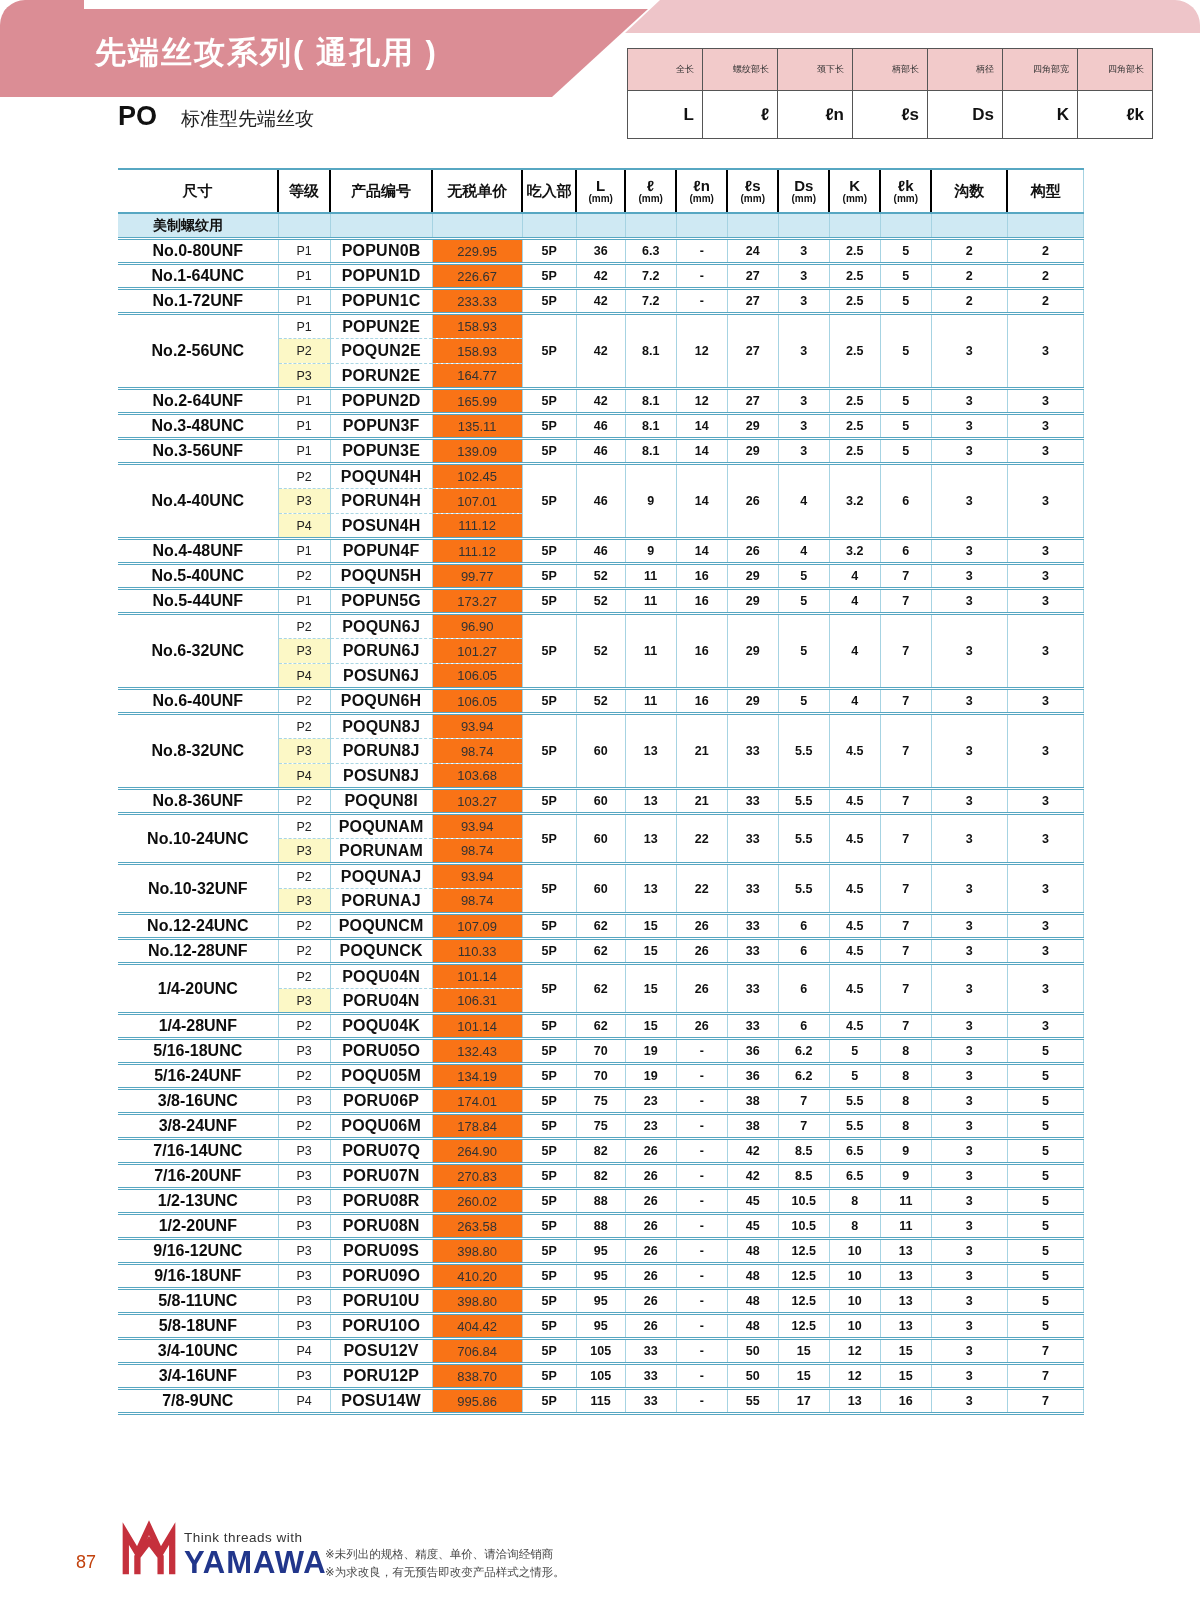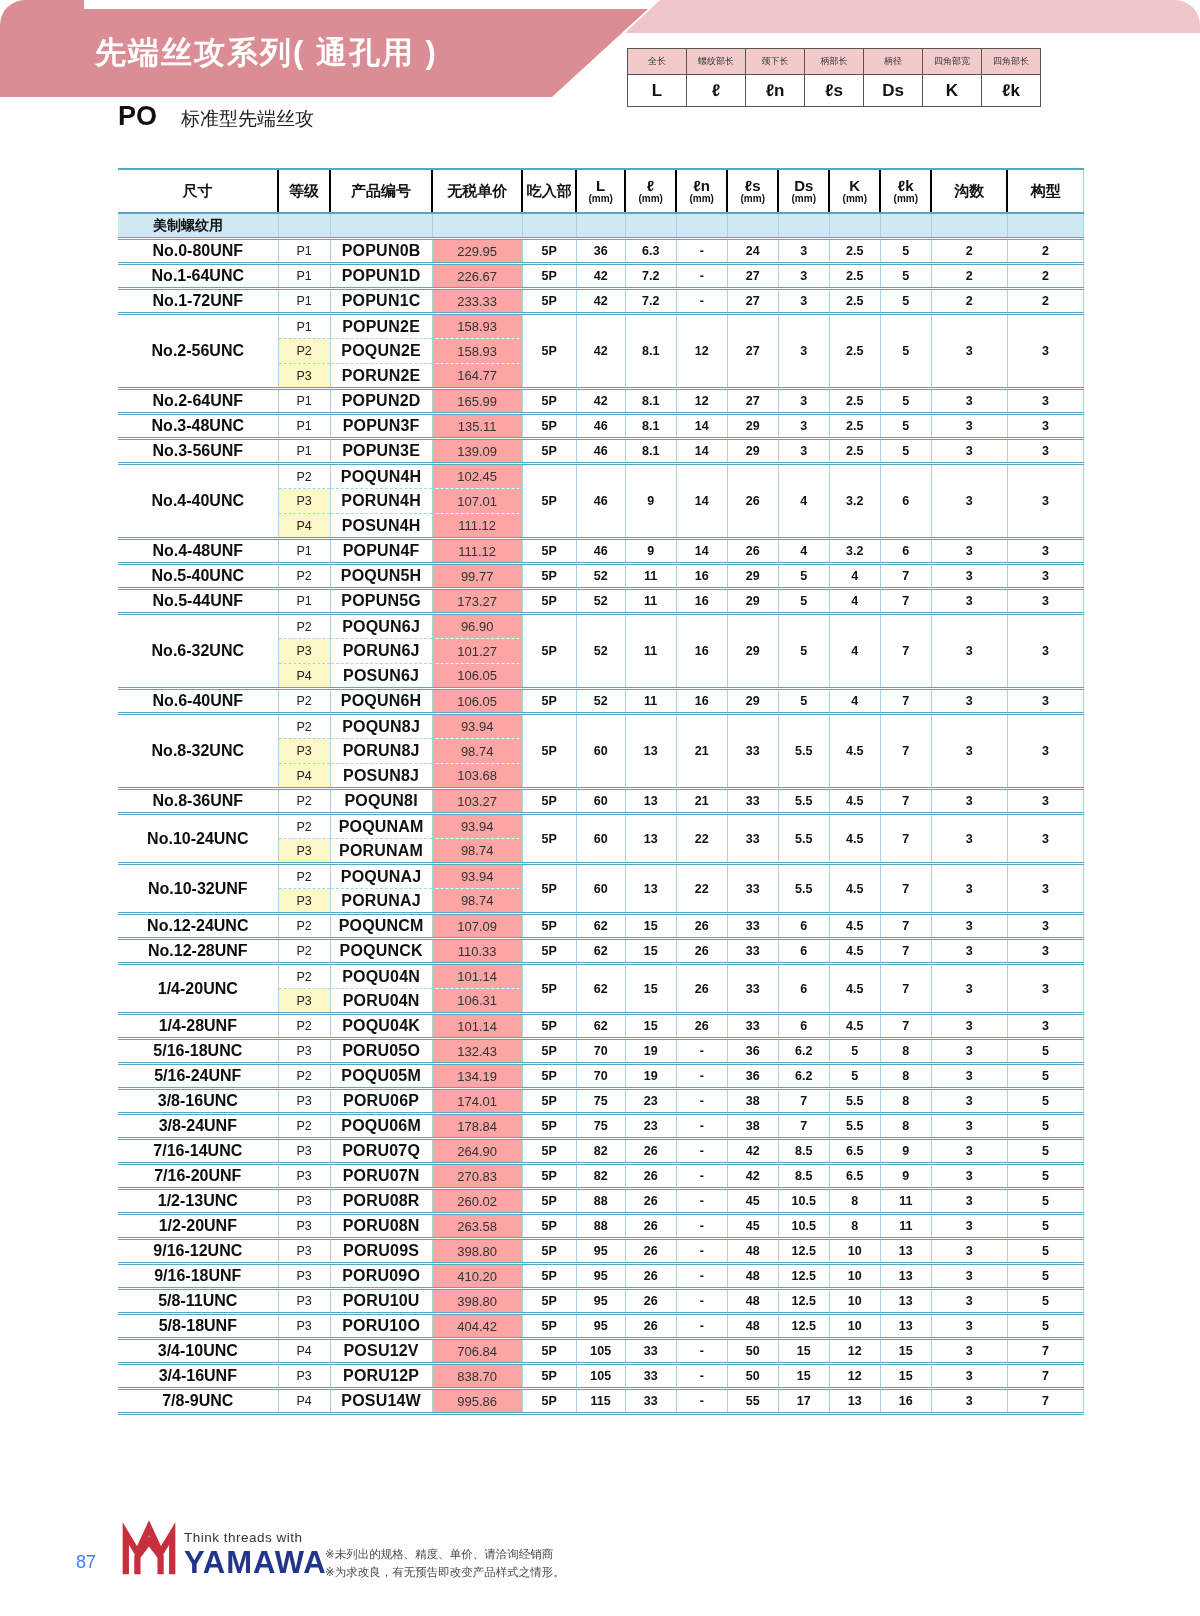--- a/index.html
+++ b/index.html
@@ -12,21 +12,21 @@
   .banner-corner{position:absolute;top:0;left:0;width:84px;height:12px;background:#db8d95;}
   .banner{position:absolute;top:9px;left:0;width:655px;height:88px;background:#db8d95;
           clip-path:polygon(0 0,648px 0,552px 100%,0 100%);display:flex;align-items:center;}
   .banner .btitle{color:#ffffff;font-weight:bold;font-size:31px;margin-left:95px;letter-spacing:2px;}
   .series-line{position:absolute;left:118px;top:101px;display:flex;align-items:flex-end;}
   .series-line .po{font-size:27px;font-weight:bold;color:#111;}
   .series-line .sname{font-size:19px;color:#222;margin-left:24px;}
 
   
   .legend{position:absolute;left:627px;top:48px;border-collapse:collapse;}
-  .legend td{border:1px solid #555;text-align:center;padding:0;}
+  .legend td{border:1px solid #555;text-align:right;padding:8px;}
   .legend .ll{width:58px;height:25px;background:#f2caca;font-size:9px;color:#333;}
   .legend .lsym{height:31px;font-size:17px;font-weight:bold;color:#111;background:#fff;}
 
   
   .main{position:absolute;left:118px;top:168px;width:966px;table-layout:fixed;
         border-collapse:collapse;}
   .main th,.main td{padding:0;text-align:center;vertical-align:middle;overflow:hidden;}
   .main th{height:42px;border-top:2px solid #57a7c2;border-bottom:2px solid #57a7c2;
            border-left:2px solid #000000;background:#fff;}
   .main th.no-left{border-left:none;}
@@ -38,25 +38,25 @@
   .main td.c-last,.main th.c-last{border-right:1px solid #a6d3e2;}
   tr.section td{height:23px;background:#cfe9f3;}
   td.sec-label{text-align:left !important;padding-left:35px !important;font-weight:bold;font-size:14px;color:#111;}
   tr.group-start td{border-top:3px double #57a7c2;}
   tr.sub td.dashable{border-top:1px dashed #a9d6e4;}
   .main tbody tr:last-child td{border-bottom:3px double #57a7c2;}
   td.c-size{font-weight:bold;font-size:16px;color:#0d0d0d;}
   td.c-cls{font-size:12.5px;color:#222;}
   td.c-cls.hl{background:#fcf8c6;}
   td.c-code{font-weight:bold;font-size:16px;letter-spacing:0.2px;color:#111;}
-  td.c-price{font-size:13px;color:#333;background:#fca5a5;}
+  td.c-price{font-size:13px;color:#333;background:#f97316;}
   td.c-num{font-weight:bold;font-size:12.5px;color:#111;}
 
   
-  .page-num{position:absolute;left:76px;top:1552px;font-size:18px;color:#3b82f6;}
+  .page-num{position:absolute;left:76px;top:1552px;font-size:18px;color:#c2410c;}
   .footer-logo{position:absolute;left:120px;top:1520px;display:flex;align-items:flex-end;}
   .logo-mark{width:58px;height:58px;margin-right:6px;}
   .logo-text-block{display:flex;flex-direction:column;justify-content:flex-end;}
   .tagline{font-size:13.5px;color:#333;letter-spacing:0.5px;margin-bottom:2px;}
   .yamawa{font-size:31px;font-weight:bold;color:#21368b;letter-spacing:1px;line-height:1;}
   .notes{position:absolute;left:325px;top:1546px;font-size:11.5px;color:#4a4a4a;line-height:1.55;}
 </style>
 </head>
 <body>
 

